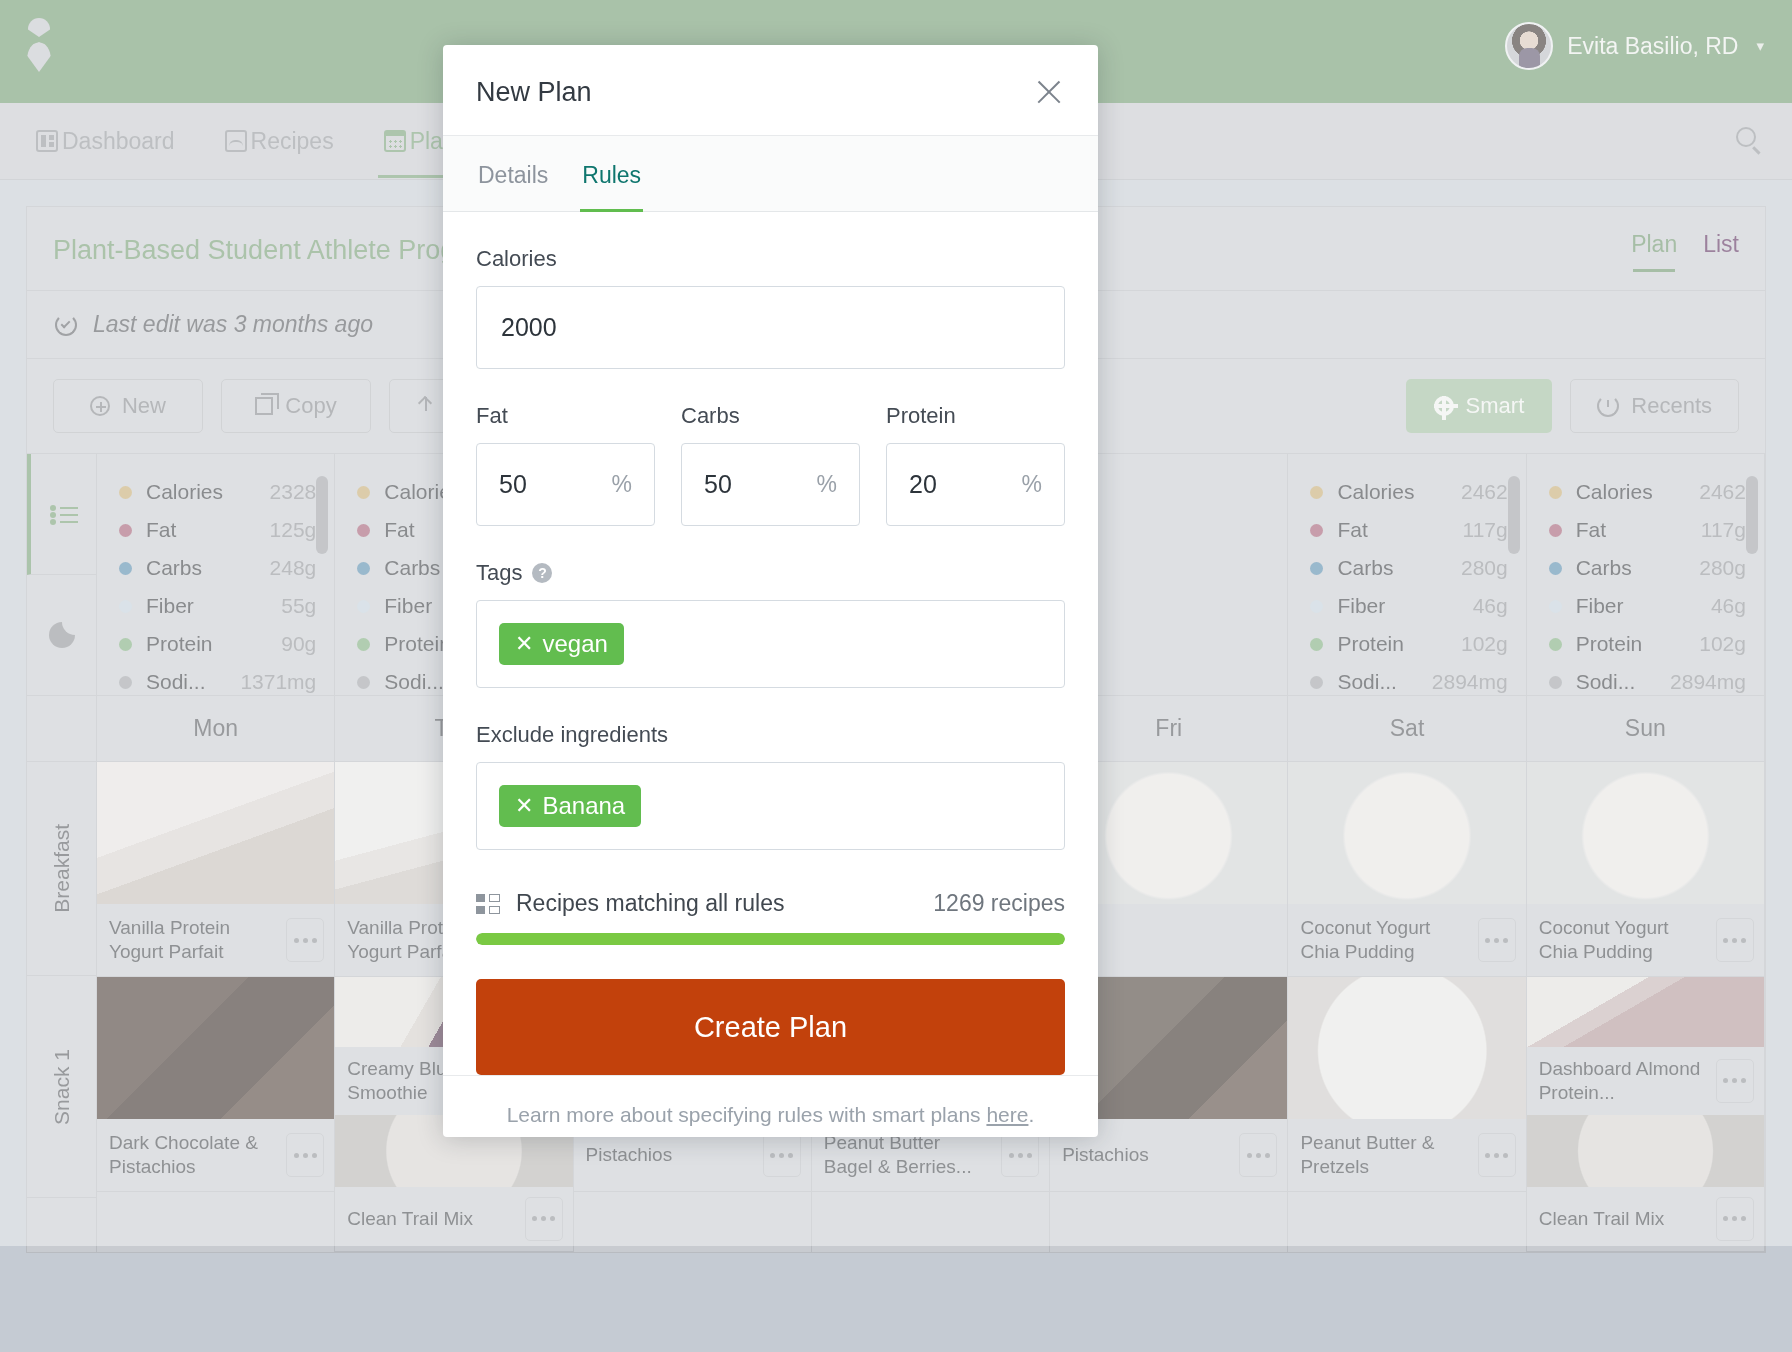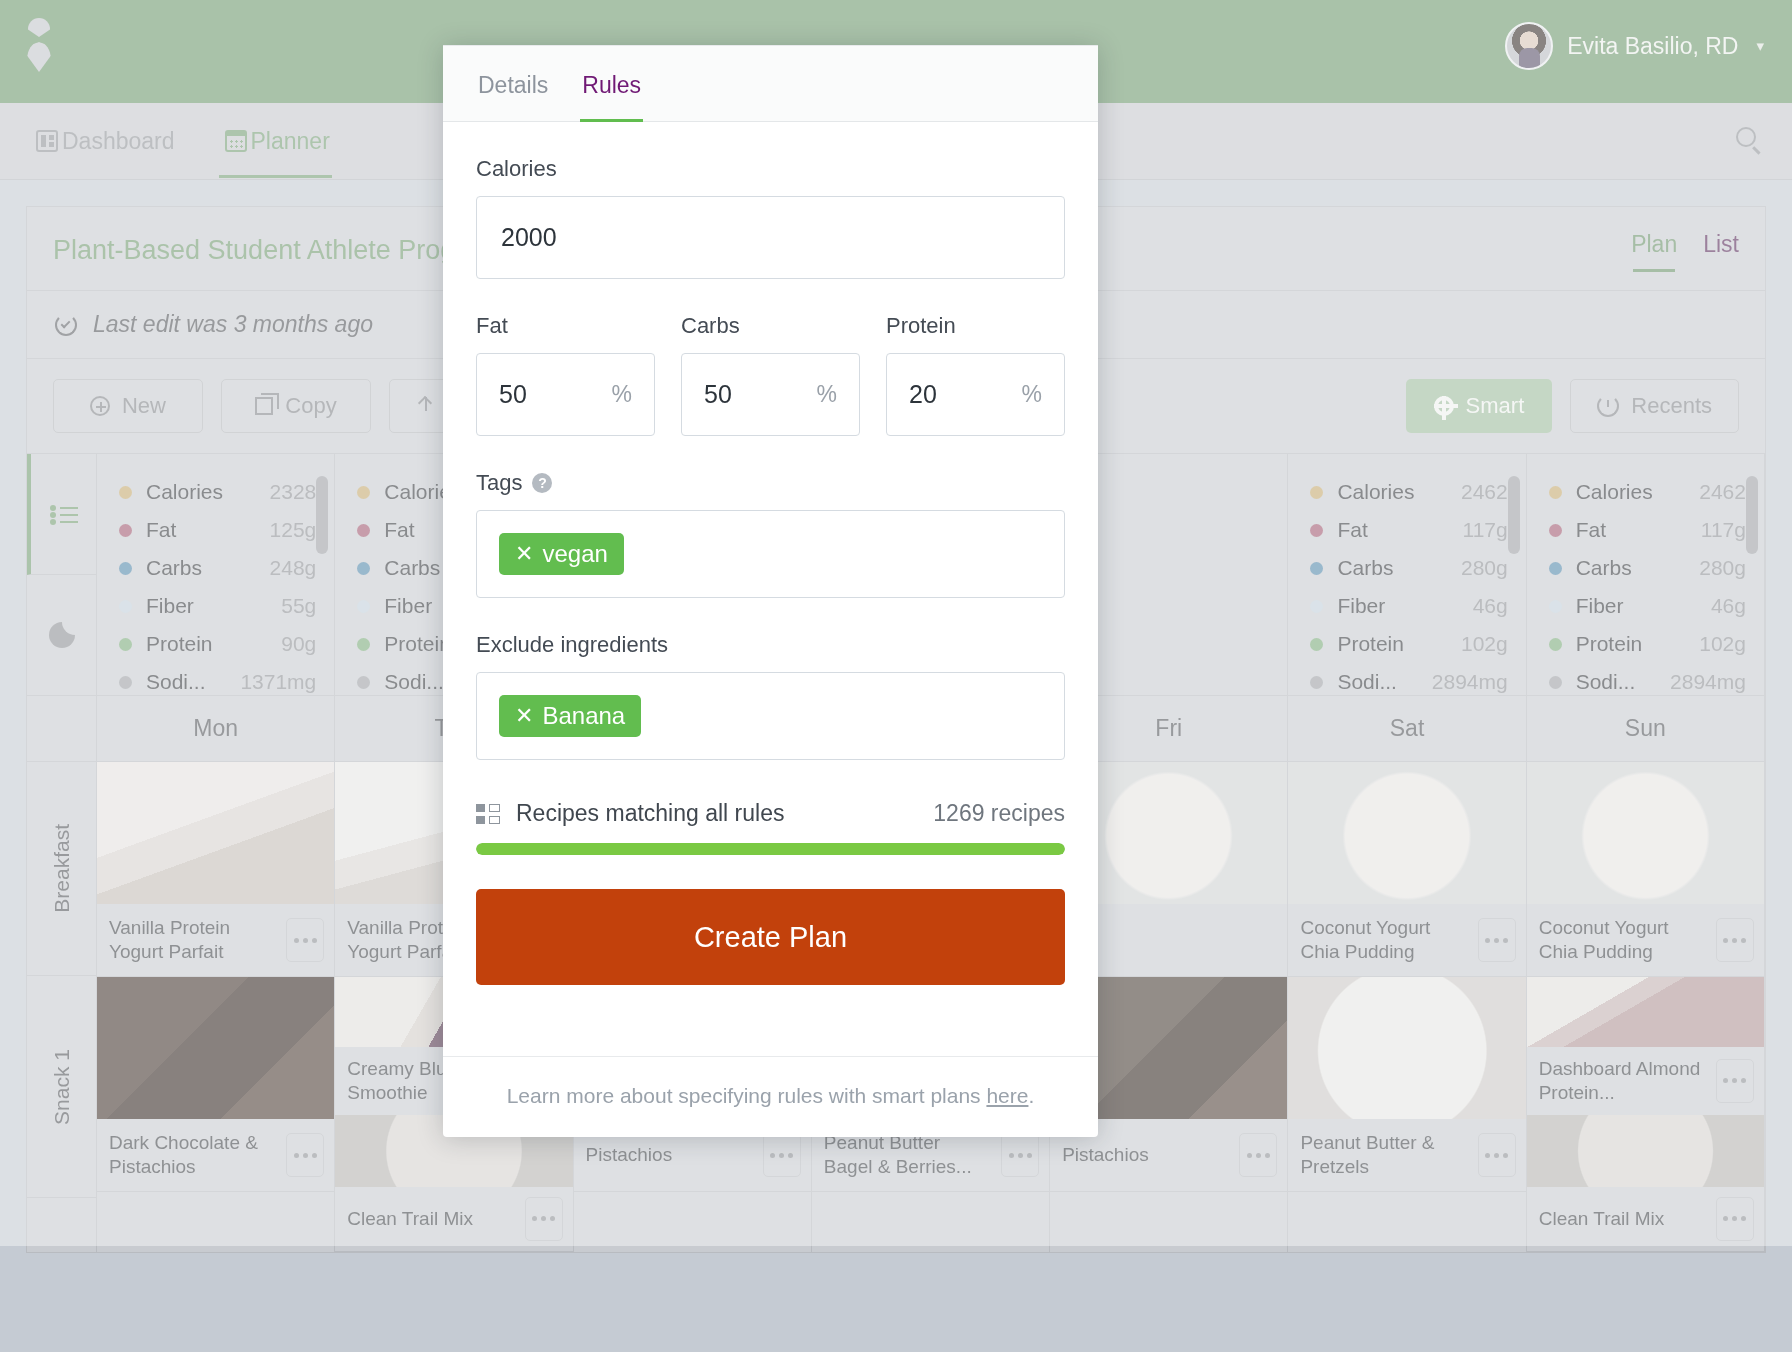--- a/index.html
+++ b/index.html
@@ -190,21 +190,21 @@
     content:""; position:absolute; left: 2px; top: 16px; width: 30px; height: 2.4px; background:#7c838c;
   }
   .close-x::before { transform: rotate(45deg); }
   .close-x::after  { transform: rotate(-45deg); }
 
   .modal-tabs {
     display:flex; gap: 30px; padding: 0 33px; background:#fafbfb;
     border-top: 1px solid #e8eaec; border-bottom: 1px solid #e4e7e9;
   }
   .mtab { font-size: 23px; color: #8d949d; padding: 26px 2px 22px 2px; position: relative; }
-  .mtab.active { color: #701a75; }
+  .mtab.active { color: #0f766e; }
   .mtab.active::after { content:""; position:absolute; left:0; right:0; bottom:-1px; height:3px; background:#61bd4f; }
 
   .modal-body { padding: 34px 33px 0 33px; flex: 1; }
   .fld-label { font-size: 22px; color: #444b54; margin-bottom: 14px; display:flex; align-items:center; gap:10px;}
   .help-dot {
     width:20px;height:20px;border-radius:50%;background:#b4bac1;color:#fff;
     font-size:14px;display:flex;align-items:center;justify-content:center; font-weight:bold;
   }
   .inp {
     border:1px solid #d5dbe1; border-radius:4px; height: 83px;
@@ -262,20 +262,24 @@
         <span class="user-name">Evita Basilio, RD</span>
         <span class="chev">▾</span>
       </div>
     </div>
 
     <div class="navbar">
       <div class="nav-item">
         <span class="nav-ico ico-dashboard"></span>
         <span>Dashboard</span>
       </div>
+      <div class="nav-item">
+        <span class="nav-ico ico-recipes"></span>
+        <span>Recipes</span>
+      </div>
       <div class="nav-item active">
         <span class="nav-ico ico-planner"></span>
         <span>Planner</span>
       </div>
       <div class="nav-item" style="margin-left:210px">
         <span>Box</span>
       </div>
       <div class="search-ico">
         <div class="ring"></div>
           <div class="stem"></div>
@@ -677,20 +681,24 @@
               </div>
           </div>
         </div>
       </div>
     </div>
   </div>
 
   <div class="overlay"></div>
 
   <div class="modal">
+    <div class="modal-head">
+      <div class="modal-title">New Plan</div>
+      <div class="close-x"></div>
+    </div>
 
     <div class="modal-tabs">
       <div class="mtab">Details</div>
       <div class="mtab active">Rules</div>
     </div>
 
     <div class="modal-body">
 
       <div class="fld-label">Calories</div>
       <div class="inp">

